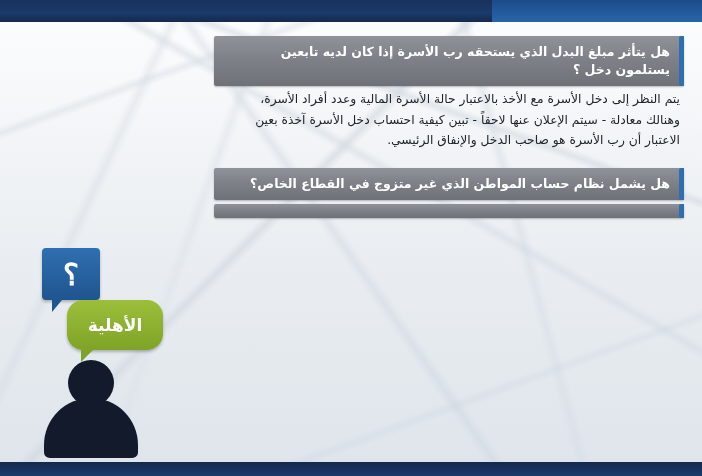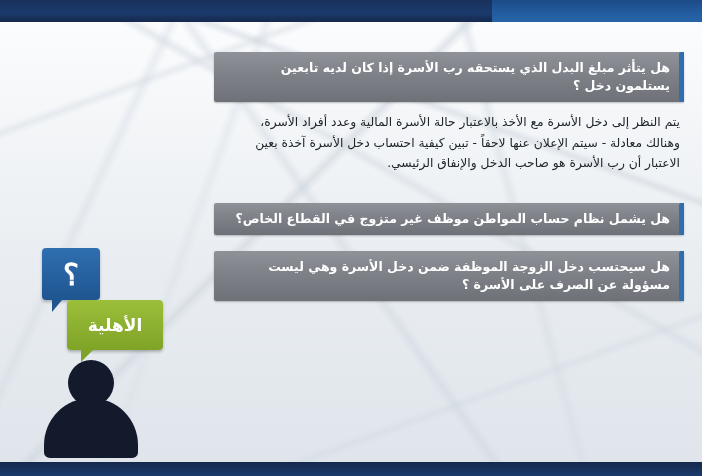--- a/index.html
+++ b/index.html
@@ -78,34 +78,33 @@
     position: relative;
     background: linear-gradient(180deg,#8f9399 0%, #7e8288 45%, #6e7278 100%);
     color: #ffffff;
     font-size: 12.5px;
     font-weight: bold;
     line-height: 1.45;
     padding: 7px 14px 7px 12px;
     border-radius: 2px;
     box-shadow: 0 1px 2px rgba(0,0,0,.25);
     text-align: right;
-    margin-top: 16px;
   }
   .question .accent {
     position: absolute;
     top: 0; right: 0;
     width: 5px; height: 100%;
     background: #2f6fb0;
     border-radius: 2px 0 0 2px;
   }
   .answer {
     color: #20262c;
     font-size: 12.3px;
     line-height: 1.65;
-    padding: 10px 4px 14px 10px;
+    padding: 3px 4px 14px 10px;
     text-align: right;
   }
   
   .mascot {
     position: absolute;
     left: 22px;
     bottom: 18px;
     width: 170px;
     height: 220px;
   }
@@ -138,21 +137,21 @@
     font-weight: bold;
     font-family: "Liberation Serif", serif;
   }
   .bubble-a {
     position: absolute;
     left: 45px;
     top: 62px;
     width: 96px;
     height: 50px;
     background: linear-gradient(180deg,#9cbf3a 0%, #7fa326 100%);
-    border-radius: 4px;
+    border-radius: 16px;
     box-shadow: 0 2px 3px rgba(0,0,0,.25);
   }
   .bubble-a:after {
     content: "";
     position: absolute;
     left: 14px; bottom: -12px;
     border-width: 12px 12px 0 0;
     border-style: solid;
     border-color: #7fa326 transparent transparent transparent;
   }
@@ -213,27 +212,26 @@
       <div class="question">
         <span class="accent"></span>
         <span>هل يتأثر مبلغ البدل الذي يستحقه رب الأسرة إذا كان لديه تابعين يستلمون دخل ؟</span>
       </div>
       <div class="answer">يتم النظر إلى دخل الأسرة مع الأخذ بالاعتبار حالة الأسرة المالية وعدد أفراد الأسرة، وهنالك معادلة - سيتم الإعلان عنها لاحقاً - تبين كيفية احتساب دخل الأسرة آخذة بعين الاعتبار أن رب الأسرة هو صاحب الدخل والإنفاق الرئيسي.</div>
     </div>
 
     <div class="qa-block">
       <div class="question">
         <span class="accent"></span>
-        <span>هل يشمل نظام حساب المواطن موظف غير متزوج في القطاع الخاص؟</span>
+        <span>هل يشمل نظام حساب المواطن الذي غير متزوج في القطاع الخاص؟</span>
       </div>
     </div>
 
     <div class="qa-block">
       <div class="question">
         <span class="accent"></span>
-        <span>هل سيحتسب دخل الزوجة الموظفة ضمن دخل الأسرة وهي ليست مسؤولة عن الصرف على الأسرة ؟</span>
       </div>
     </div>
 
   </div>
 
   <div class="bottom-bar"></div>
 </div>
 
 </body></html>

